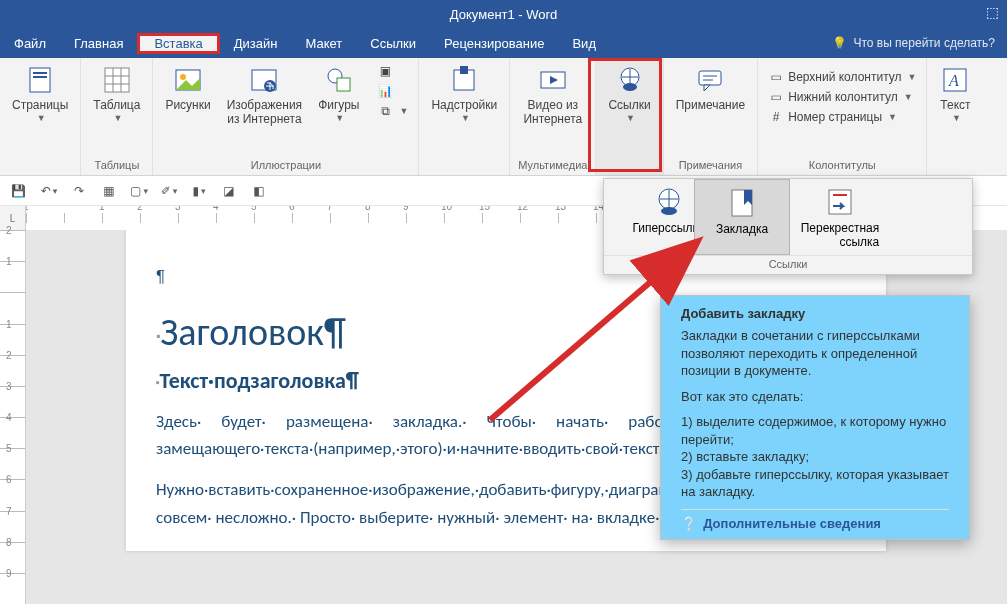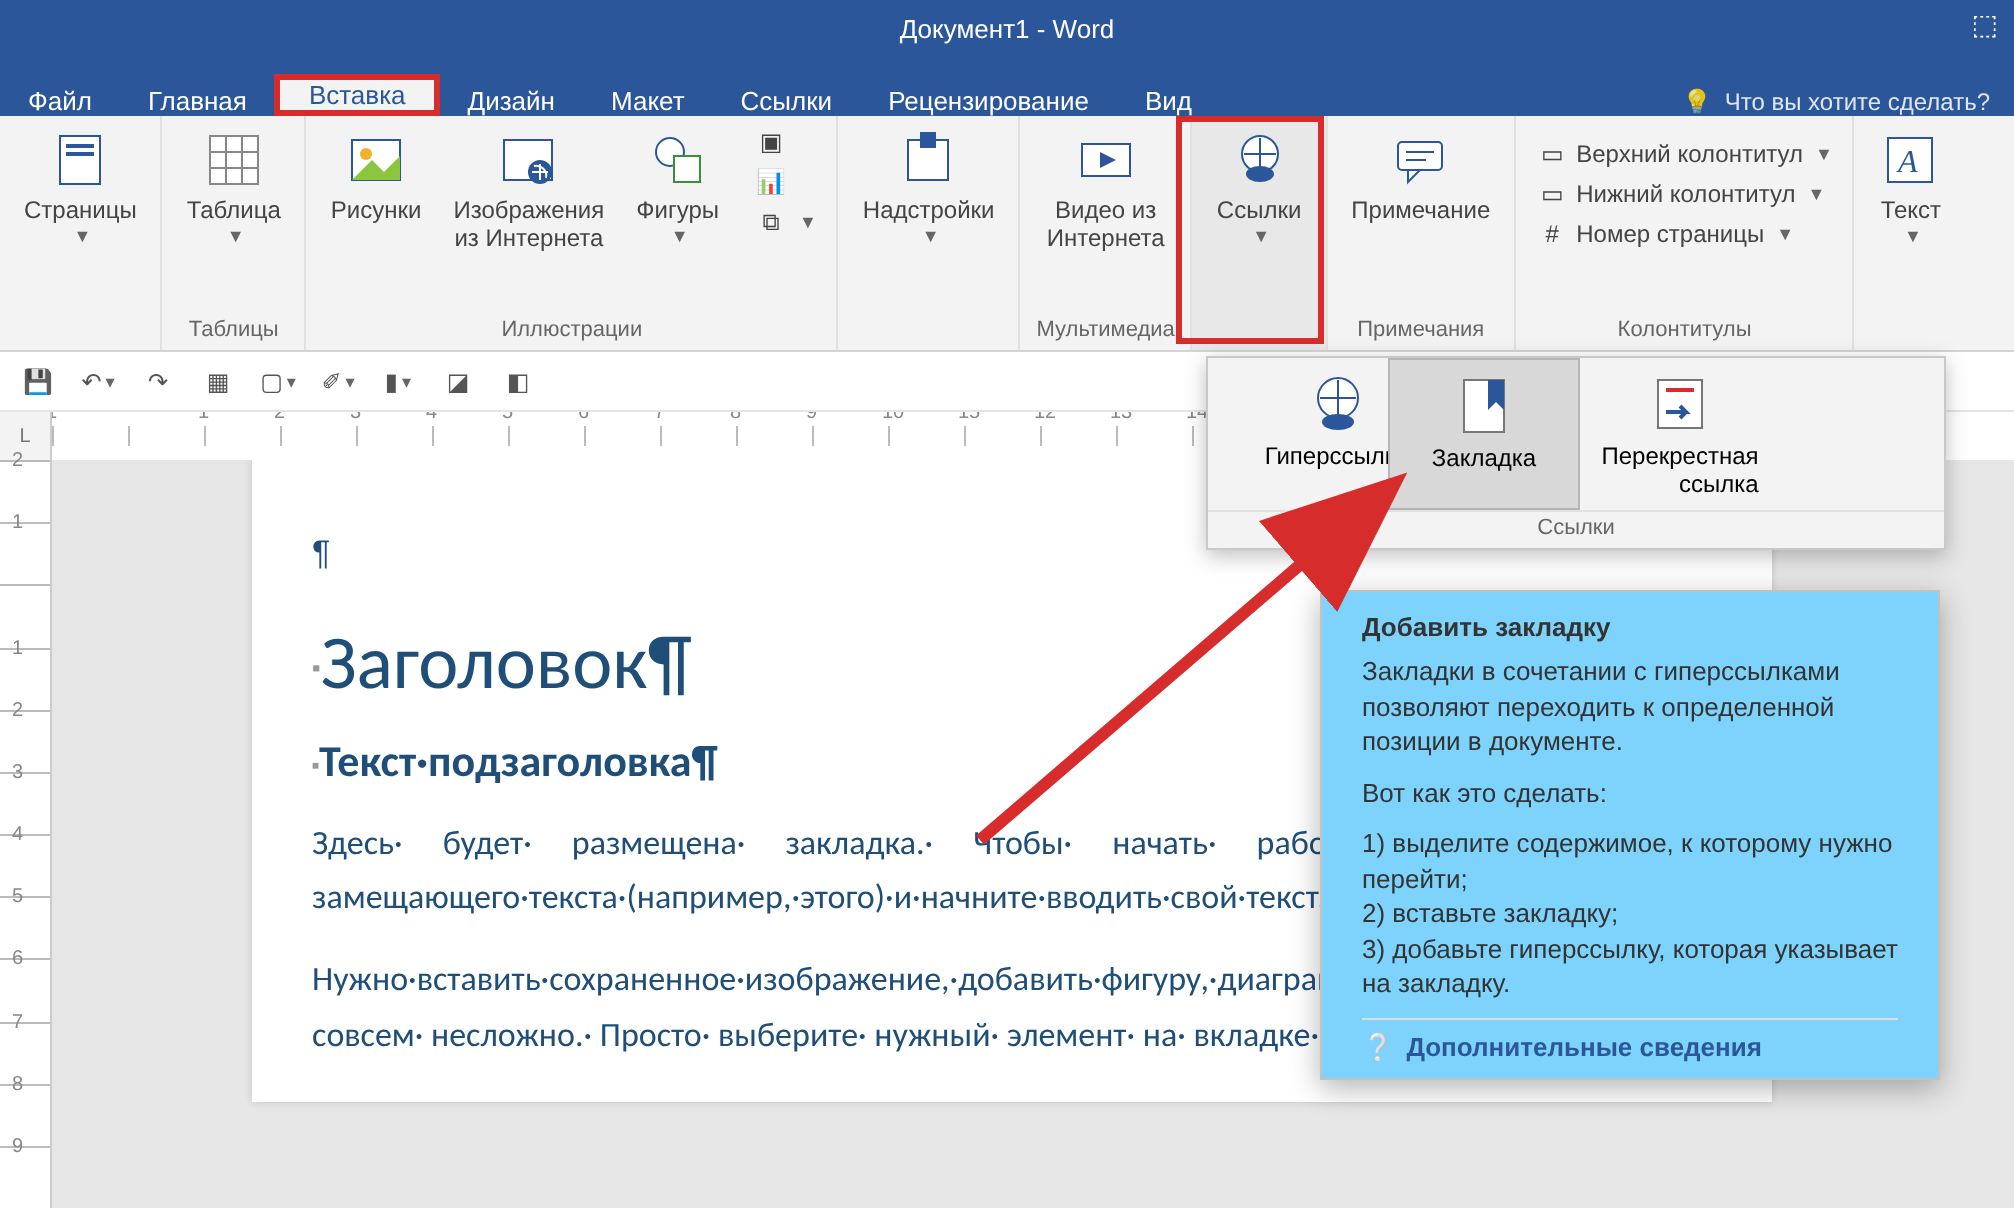--- a/index.html
+++ b/index.html
@@ -1,20 +1,20 @@
 <!DOCTYPE html>
 <html><head>
 <meta charset="utf-8">
 <style>
   * { box-sizing: border-box; margin: 0; padding: 0; }
   body { font-family: "Segoe UI", Tahoma, sans-serif; font-size: 12px; background: #fff; width: 1007px; height: 604px; overflow: hidden; position: relative; }
   .title-bar { background: #2b579a; color: #fff; height: 28px; display: flex; align-items: center; justify-content: center; position: relative; }
   .title-bar .title { font-size: 13px; }
   .title-bar .win-ctrl { position: absolute; right: 8px; top: 4px; font-size: 14px; }
-  .menu-bar { background: #2b579a; color: #fff; height: 30px; display: flex; align-items: flex-end; }
+  .menu-bar { background: #2b579a; color: #fff; height: 30px; display: flex; align-items: center; }
   .menu-item { padding: 0 14px; display: flex; align-items: center; font-size: 13px; cursor: pointer; }
   .menu-item.active { background: #f3f3f3; color: #2b579a; }
   .menu-highlight { border: 3px solid #d62c2c; }
   .tell-me { margin-left: auto; display: flex; align-items: center; padding: 0 12px; opacity: .85; }
   .tell-me-icon { margin-right: 6px; }
   .ribbon { background: #f3f3f3; border-bottom: 1px solid #d4d4d4; height: 118px; display: flex; align-items: stretch; position: relative; }
   .ribbon-group { display: flex; flex-direction: column; align-items: center; justify-content: space-between; padding: 4px 8px 2px; border-right: 1px solid #e1e1e1; }
   .ribbon-group .items { display: flex; align-items: flex-start; gap: 8px; }
   .ribbon-group .small-items { display: flex; flex-direction: column; gap: 2px; align-items: flex-start; }
   .ribbon-group .grp-label { font-size: 11px; color: #666; padding-bottom: 2px; }
@@ -69,21 +69,21 @@
   <div class="menu-item">Файл</div>
   <div class="menu-item">Главная</div>
   <div class="menu-item active menu-highlight">Вставка</div>
   <div class="menu-item">Дизайн</div>
   <div class="menu-item">Макет</div>
   <div class="menu-item">Ссылки</div>
   <div class="menu-item">Рецензирование</div>
   <div class="menu-item">Вид</div>
   <div class="tell-me">
     <span class="tell-me-icon">💡</span>
-    <span>Что вы хотите сделать?</span>
+    <span>Что вы перейти сделать?</span>
   </div>
 </div>
 
 <div class="ribbon">
   <div class="ribbon-group">
     <div class="items">
       <div class="big-btn">
         <span class="ic">
             <svg width="28" height="28">
               <rect x="4" y="2" width="20" height="24" fill="#fff" stroke="#2b579a"></rect>

